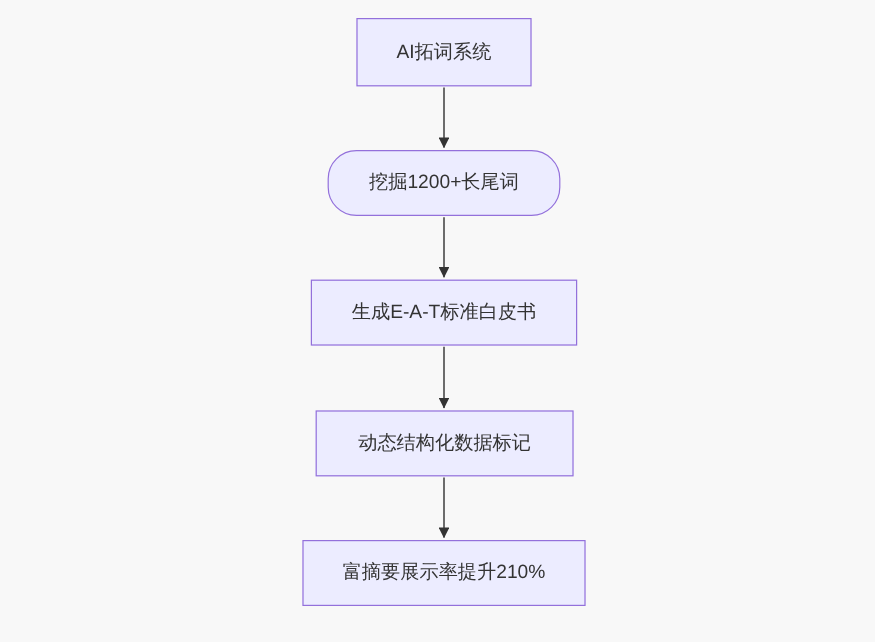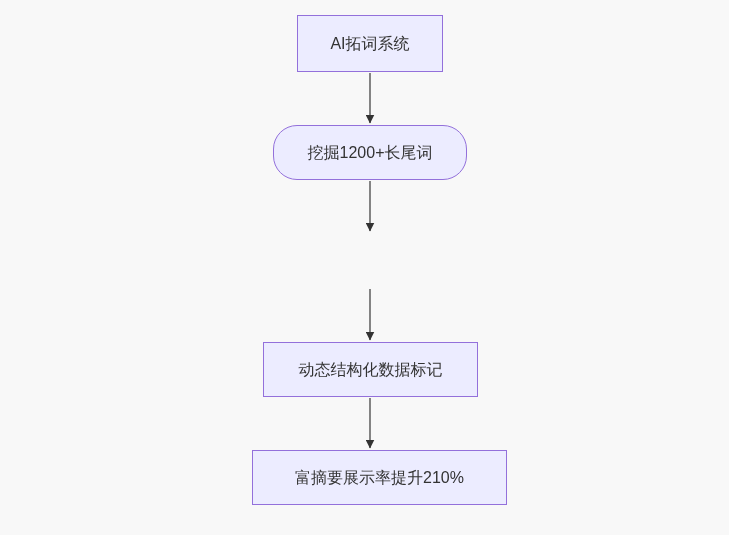--- a/index.html
+++ b/index.html
@@ -37,21 +37,21 @@
     justify-content: center;
     font-size: 16px;
     line-height: 1.2;
     text-align: center;
     white-space: nowrap;
   }
   .node-1 { left: 297px; top: 15px;  width: 146px; height: 57px; align-items: center; }
   .node-2 { left: 273px; top: 125px; width: 194px; height: 55px; border-radius: 24px; }
   .node-3 { left: 259px; top: 233px; width: 222px; height: 55px; }
   .node-4 { left: 263px; top: 342px; width: 215px; height: 55px; }
-  .node-5 { left: 252px; top: 450px; width: 255px; height: 55px; }
+  .node-5 { left: 252px; top: 450px; width: 236px; height: 55px; }
 </style>
 </head>
 <body>
 
 <div class="canvas">
 
   <svg class="edges-svg" viewBox="0 0 729 535" xmlns="http://www.w3.org/2000/svg">
     <defs>
       <marker id="arrowhead" markerWidth="9" markerHeight="9" refX="8.5" refY="4.5" orient="auto" markerUnits="userSpaceOnUse">
         <path d="M0,0 L9,4.5 L0,9 Z" class="arrowhead-path" fill="#333333"></path>
@@ -64,20 +64,23 @@
   </svg>
 
   <div class="node node-1">
     <span>AI拓词系统</span>
   </div>
 
   <div class="node node-2">
     <span>挖掘1200+长尾词</span>
   </div>
 
+  <div class="node node-3">
+    <span>生成E-A-T标准白皮书</span>
+  </div>
 
   <div class="node node-4">
     <span>动态结构化数据标记</span>
   </div>
 
   <div class="node node-5">
     <span>富摘要展示率提升210%</span>
   </div>
 
 </div>

